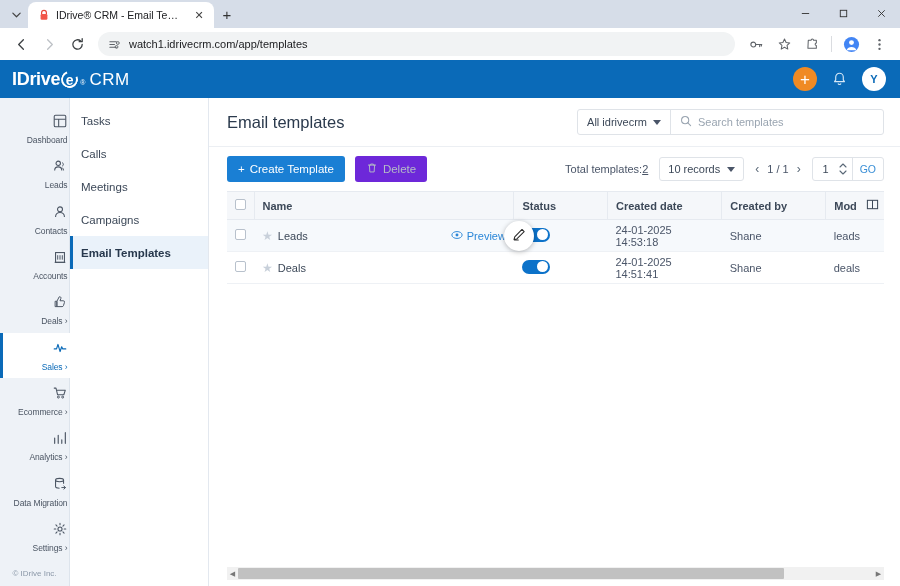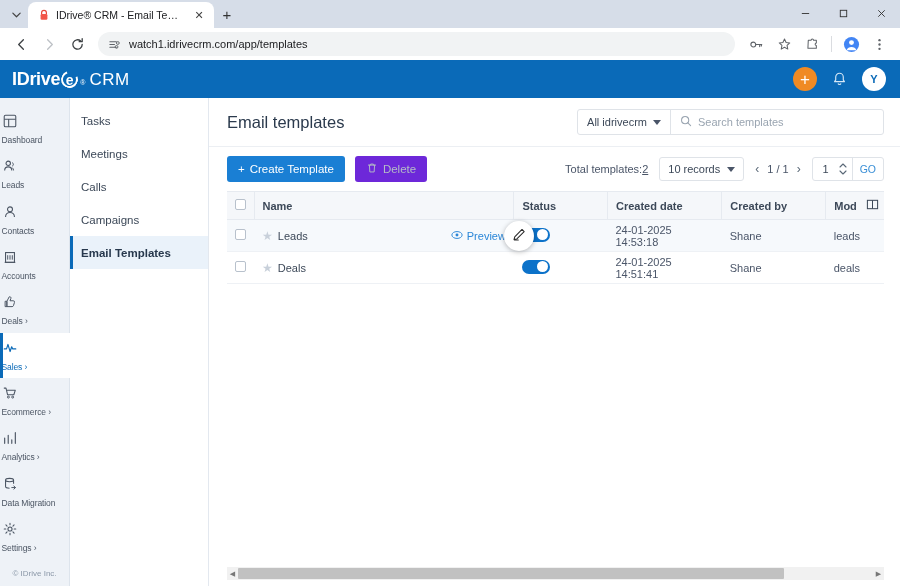--- a/index.html
+++ b/index.html
@@ -89,21 +89,21 @@
   .app-body { display: flex; height: 488px; }
 
   
   .rail {
     width: 70px; background: #eef2f7; border-right: 1px solid #dde4ec;
     display: flex; flex-direction: column; align-items: center;
     padding-top: 8px; position: relative;
   }
   .rail-item {
     width: 70px; padding: 7px 2px 6px; display: flex; flex-direction: column;
-    align-items: flex-start; gap: 3px; color: #4b5563;
+    align-items: flex-end; gap: 3px; color: #4b5563;
   }
   .rail-item.active { background: #fff; color: #0a6ab8; box-shadow: inset 3px 0 0 #0a6ab8; }
   .rail-label { font-size: 8.5px; text-align: center; line-height: 1.1; letter-spacing: -0.1px;}
   .rail-footer {
     margin-top: auto; padding-bottom: 8px; font-size: 8px; color: #8b98a8;
   }
 
   
   .subnav { width: 139px; background: #fff; border-right: 1px solid #e3e8ef; padding-top: 6px; }
   .subnav-item {
@@ -415,22 +415,22 @@
                 <circle cx="9" cy="9" r="2.3" stroke="currentColor" stroke-width="1.2" fill="none"></circle>
                 <path d="M9 2.5v1.8M9 13.7v1.8M2.5 9h1.8M13.7 9h1.8M4.4 4.4l1.3 1.3M12.3 12.3l1.3 1.3M13.6 4.4l-1.3 1.3M5.7 12.3l-1.3 1.3" stroke="currentColor" stroke-width="1.2" stroke-linecap="round"></path>
               </svg></span>
           <span class="rail-label">Settings ›</span>
         </div>
         <div class="rail-footer">© IDrive Inc.</div>
       </div>
 
       <div class="subnav">
         <div class="subnav-item">Tasks</div>
+        <div class="subnav-item">Calls</div>
         <div class="subnav-item">Meetings</div>
-        <div class="subnav-item">Calls</div>
         <div class="subnav-item">Campaigns</div>
         <div class="subnav-item active">Email Templates</div>
       </div>
 
       <div class="main">
 
         <div class="main-head">
           <div class="page-title">Email templates</div>
           <div class="head-right">
             <div class="tpl-select">

